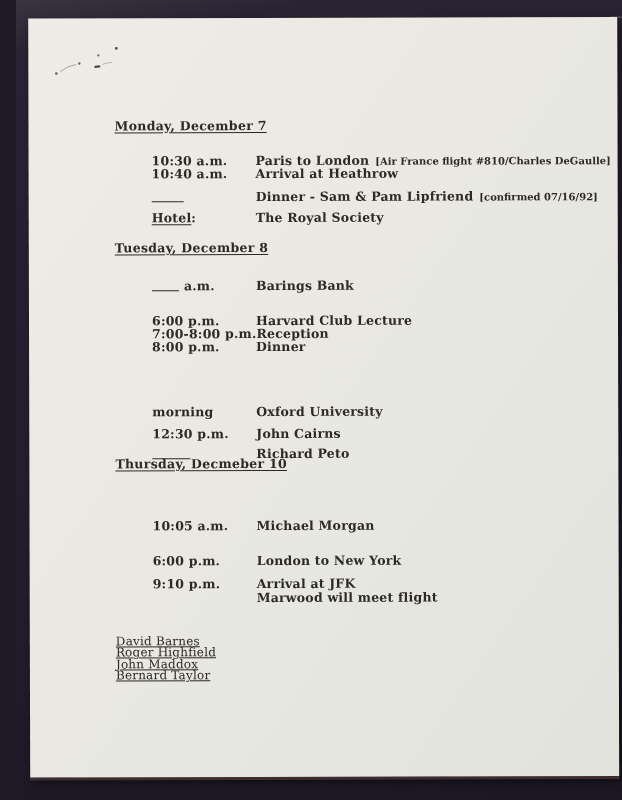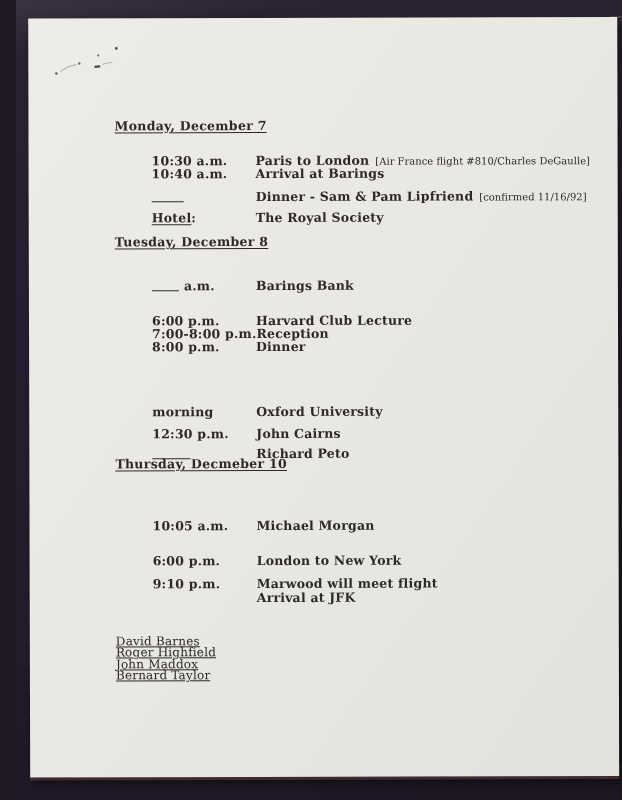--- a/index.html
+++ b/index.html
@@ -31,21 +31,21 @@
     text-decoration:underline; text-underline-offset:2px;
     white-space:nowrap;
   }
   .row, .row-group { position:absolute; left:123px; right:16px; }
   .line { display:flex; align-items:baseline; height:13.2px; line-height:13.2px; white-space:nowrap; }
   .line.tall { height:14px; line-height:14px; }
   .time {
     flex:0 0 104px; font-size:12.5px; font-weight:bold; letter-spacing:.2px;
   }
   .desc { font-size:12.5px; font-weight:bold; letter-spacing:.2px; }
-  .note { font-size:10px; font-weight:normal; letter-spacing:0; margin-left:6px; }
+  .note { font-size:10px; font-weight:bold; letter-spacing:0; margin-left:6px; }
   .blank {
     display:inline-block; width:32px; height:9px; position:relative; top:1px;
     border-bottom:1.4px solid #2d2a26;
   }
   .blank.sm { width:27px; margin-right:5px; }
   .blank.lg { width:38px; }
   .hotel-label u { text-underline-offset:2px;text-align:right; }
   .attendees { position:absolute; left:86px; top:618px;text-decoration:underline; }
   .attendee { font-size:12px; font-weight:normal; height:11.4px; line-height:11.4px; letter-spacing:.2px; }
 </style>
@@ -69,39 +69,39 @@
 
     <div class="day-heading" style="top:100px">Monday, December 7</div>
 
     <div class="row-group" style="top:136px">
       <div class="line">
         <span class="time">10:30 a.m.</span>
         <span class="desc"><span>Paris to London</span><span class="note">[Air France flight #810/Charles DeGaulle]</span></span>
       </div>
       <div class="line">
         <span class="time">10:40 a.m.</span>
-        <span class="desc">Arrival at Barings</span>
+        <span class="desc">Arrival at Heathrow</span>
       </div>
     </div>
 
     <div class="row" style="top:172px">
       <div class="line">
         <span class="time"><span class="blank"></span></span>
-        <span class="desc"><span>Dinner - Sam &amp; Pam Lipfriend</span><span class="note">[confirmed 11/16/92]</span></span>
+        <span class="desc"><span>Dinner - Sam &amp; Pam Lipfriend</span><span class="note">[confirmed 07/16/92]</span></span>
       </div>
     </div>
 
     <div class="row" style="top:193px">
       <div class="line">
         <span class="time hotel-label"><u>Hotel</u><span>:</span></span>
         <span class="desc">The Royal Society</span>
       </div>
     </div>
 
-    <div class="day-heading" style="top:216px">Tuesday, December 8</div>
+    <div class="day-heading" style="top:222px">Tuesday, December 8</div>
 
     <div class="row" style="top:261px">
       <div class="line">
         <span class="time"><span class="blank sm"></span><span>a.m.</span></span>
         <span class="desc">Barings Bank</span>
       </div>
     </div>
 
     <div class="row-group" style="top:296px">
       <div class="line">
@@ -153,22 +153,22 @@
       <div class="line">
         <span class="time">6:00 p.m.</span>
         <span class="desc">London to New York</span>
       </div>
     </div>
 
     <div class="row" style="top:559px">
       <div class="line tall">
         <span class="time">9:10 p.m.</span>
         <span class="desc">
+          <div>Arrival at JFK</div>
           <div>Marwood will meet flight</div>
-          <div>Arrival at JFK</div>
         </span>
       </div>
     </div>
 
     <div class="attendees">
       <div class="attendee">David Barnes</div>
       <div class="attendee">Roger Highfield</div>
       <div class="attendee">John Maddox</div>
       <div class="attendee">Bernard Taylor</div>
     </div>

